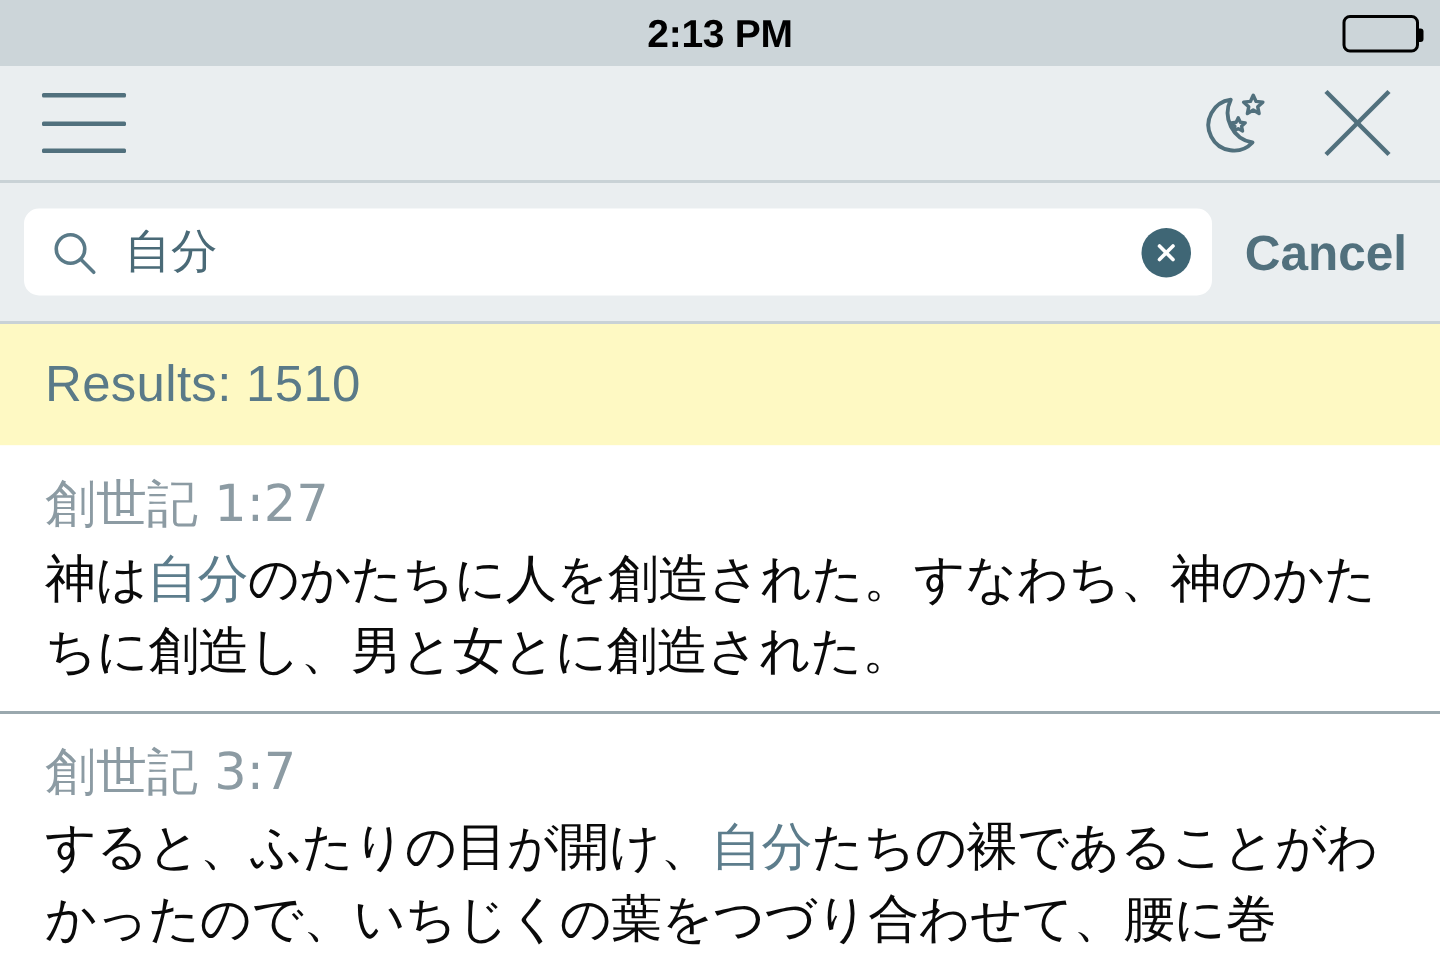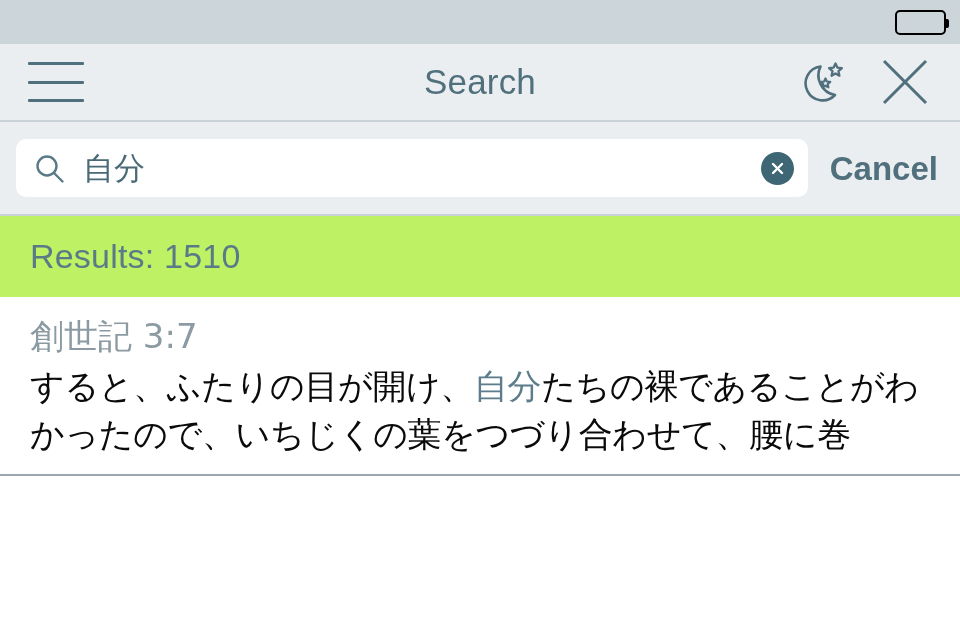--- a/index.html
+++ b/index.html
@@ -196,21 +196,21 @@
     line-height: 1;
     font-weight: bold;
   }
 
   
   .results-header {
     position: absolute;
     top: 216px; left: 0;
     width: 960px;
     height: 81px;
-    background: #bef264;
+    background: #fef9c3;
     display: flex;
     align-items: center;
     box-sizing: border-box;
     padding: 0 30px;
   }
   .results-count {
     font-size: 34px;
     color: #5a7a88;
     letter-spacing: 0.2px;
   }
@@ -248,35 +248,35 @@
   .hl {
     color: #5d7d8c;
   }
 </style>
 </head>
 <body>
 
 <div class="phone">
 
   <div class="status-bar">
+    <div class="status-center">2:13 PM</div>
     <div class="status-right">
       <span class="battery">
         <span class="battery-fill"></span>
         <span class="battery-cap"></span>
       </span>
     </div>
   </div>
 
   <div class="nav-bar">
     <div class="hamburger">
       <span></span>
       <span></span>
       <span></span>
     </div>
-    <div class="nav-title">Search</div>
     <div class="nav-right">
       <span class="nav-icon-btn">
         <svg width="58" height="56" viewBox="0 0 58 56">
           <path d="M30.5 12.5a17 17 0 1 0 14.5 28.5A20 20 0 0 1 30.5 12.5z" fill="none" stroke="#51707d" stroke-width="2.6" stroke-linejoin="round"></path>
           <path d="M45.5 9.5l1.9 4.1 4.5.5-3.4 3.1.9 4.5-3.9-2.3-3.9 2.3.9-4.5-3.4-3.1 4.5-.5z" fill="none" stroke="#51707d" stroke-width="2.3" stroke-linejoin="round"></path>
           <path d="M35.5 24.5l1.4 3 3.3.4-2.5 2.2.7 3.3-2.9-1.7-2.9 1.7.7-3.3-2.5-2.2 3.3-.4z" fill="none" stroke="#51707d" stroke-width="2.2" stroke-linejoin="round"></path>
         </svg>
       </span>
       <span class="nav-icon-btn">
         <svg width="54" height="54" viewBox="0 0 54 54">
@@ -305,20 +305,24 @@
     </div>
     <div class="cancel-btn">Cancel</div>
   </div>
 
   <div class="results-header">
     <span class="results-count">Results: 1510</span>
   </div>
 
   <div class="results-list">
 
+    <div class="result-item">
+      <div class="result-ref">創世記 1:27</div>
+      <div class="result-text"><span>神は</span><span class="hl">自分</span><span>のかたちに人を創造された。すなわち、神のかたちに創造し、男と女とに創造された。</span></div>
+    </div>
 
     <div class="result-item">
       <div class="result-ref">創世記 3:7</div>
       <div class="result-text"><span>すると、ふたりの目が開け、</span><span class="hl">自分</span><span>たちの裸であることがわかったので、いちじくの葉をつづり合わせて、腰に巻</span></div>
     </div>
 
   </div>
 
 </div>
 

